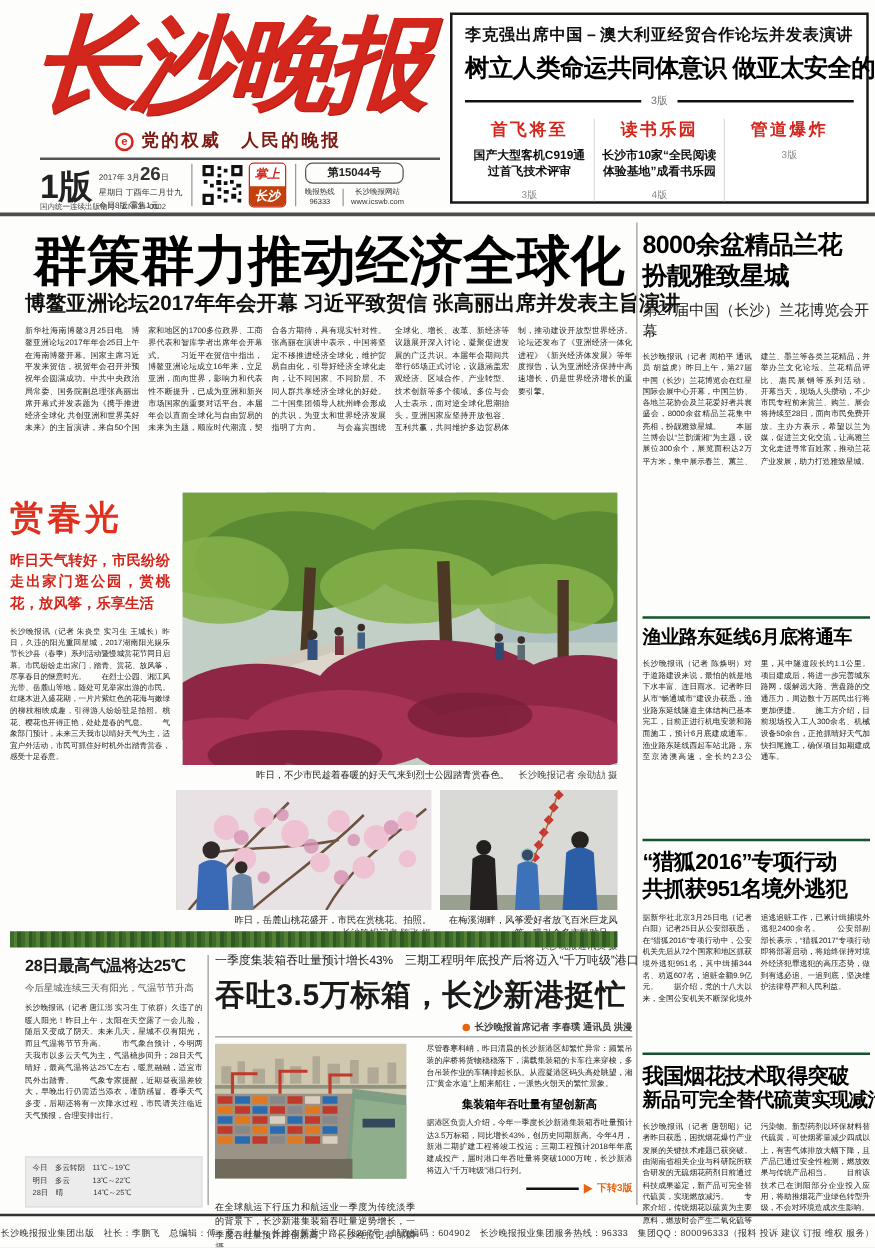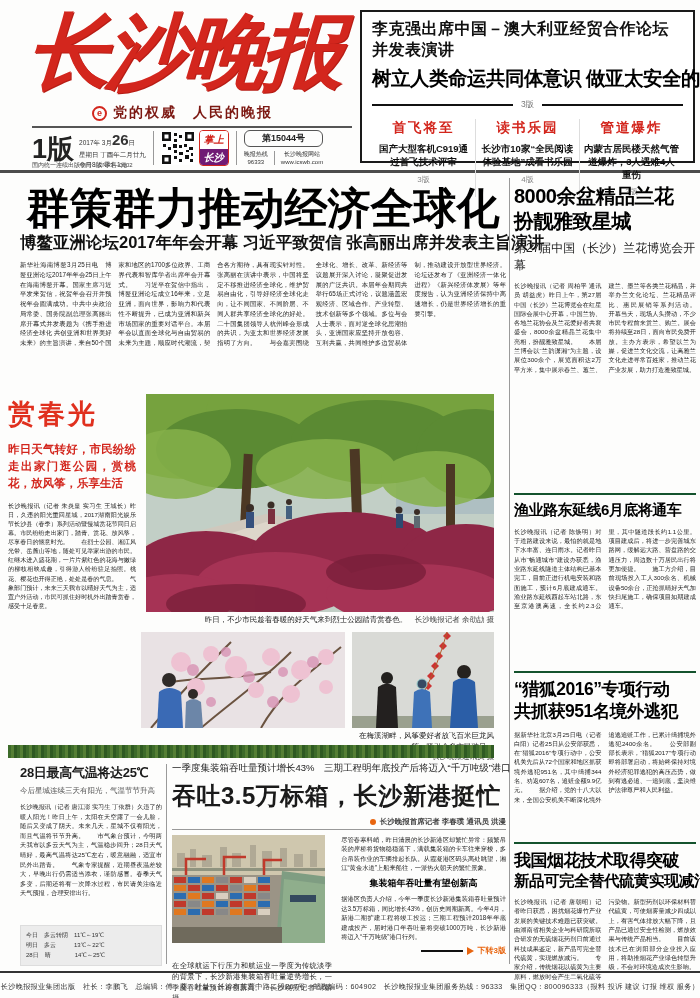--- a/index.html
+++ b/index.html
@@ -24,28 +24,28 @@
   .info-bar { left:32px; top:126px; width:320px; height:42px;
     border-top:2px solid #555; display:flex; align-items:center; }
   .edition { font-size:27px; font-weight:900; color:#222; line-height:40px; }
   .date-stack { margin-left:5px; font-size:6.5px; color:#333; line-height:1.45; }
   .date-big { font-size:15px; font-weight:bold; }
   .issn { position:absolute; left:0px; top:34px; font-size:6px; color:#444; white-space:nowrap; }
   .vdiv { width:1px; background:#999; height:34px; margin:0 7px; }
   .qr { width:34px; height:34px; }
   .app-badge { width:30px; height:36px; border:1px solid #d3261d; border-radius:4px; overflow:hidden; margin-left:4px; }
   .app-badge .t { background:#fff; color:#d3261d; font-weight:900; font-style:italic; font-size:10px; text-align:center; height:18px; line-height:18px; }
-  .app-badge .b { background:#701a75; color:#fff; font-weight:900; font-style:italic; font-size:10px; text-align:center; height:18px; line-height:18px; }
+  .app-badge .b { background:#c2410c; color:#fff; font-weight:900; font-style:italic; font-size:10px; text-align:center; height:18px; line-height:18px; }
   .issue-box { border:1px solid #555; border-radius:6px; font-size:9px; font-weight:bold; padding:1px 10px; color:#222; text-align:center; }
   .hotline-row { display:flex; align-items:center; gap:4px; margin-top:3px; }
   .hot-sm { font-size:6px; color:#333; line-height:1.4; text-align:center; }
   .page-rule { left:0; top:170px; width:700px; height:3px; background:#4c4c4c; }
   
   .teaser { left:360px; top:10px; width:335px; height:153px; border:2px solid #1a1a1a; padding:7px 10px 4px; background:#fff; }
-  .teaser-kicker { font-size:16px; font-weight:bold; color:#111; letter-spacing:0.5px; }
+  .teaser-kicker { font-size:13px; font-weight:bold; color:#111; letter-spacing:0.5px; }
   .teaser-hl { font-size:19.5px; font-weight:900; color:#000; margin-top:4px; letter-spacing:-0.5px; white-space:nowrap; }
   .teaser-refrow { display:flex; align-items:center; justify-content:center; gap:8px; margin-top:7px; }
   .teaser-refrow .ln { height:2px; background:#111; flex:1; }
   .teaser-ref { font-size:8.5px; color:#777; }
   .teaser-items { display:flex; margin-top:8px; }
   .teaser-item { flex:1; text-align:center; padding:0 4px; }
   .teaser-item .tt { color:#d3261d; font-size:13.5px; font-weight:900; letter-spacing:2px; }
   .teaser-item .dd { font-size:9.5px; font-weight:bold; color:#111; margin-top:6px; line-height:1.35; }
   .teaser-item .pg { font-size:8px; color:#888; margin-top:5px; }
   
@@ -193,21 +193,20 @@
         <div class="dd">国产大型客机C919通过首飞技术评审</div>
         <div class="pg">3版</div>
       </div>
       <div class="teaser-item" style="border-left:1px solid #ddd;border-right:1px solid #ddd;">
         <div class="tt">读书乐园</div>
         <div class="dd">长沙市10家“全民阅读体验基地”成看书乐园</div>
         <div class="pg">4版</div>
       </div>
       <div class="teaser-item">
         <div class="tt">管道爆炸</div>
-        <div class="dd">内蒙古居民楼天然气管道爆炸，3人遇难4人重伤</div>
         <div class="pg">3版</div>
       </div>
     </div>
   </div>
 
   <div class="abs main-hl">群策群力推动经济全球化</div>
   <div class="abs main-sub">博鳌亚洲论坛2017年年会开幕 习近平致贺信 张高丽出席并发表主旨演讲</div>
   <div class="abs main-body">新华社海南博鳌3月25日电　博鳌亚洲论坛2017年年会25日上午在海南博鳌开幕。国家主席习近平发来贺信，祝贺年会召开并预祝年会圆满成功。中共中央政治局常委、国务院副总理张高丽出席开幕式并发表题为《携手推进经济全球化 共创亚洲和世界美好未来》的主旨演讲，来自50个国家和地区的1700多位政界、工商界代表和智库学者出席年会开幕式。　　习近平在贺信中指出，博鳌亚洲论坛成立16年来，立足亚洲，面向世界，影响力和代表性不断提升，已成为亚洲和新兴市场国家的重要对话平台。本届年会以直面全球化与自由贸易的未来为主题，顺应时代潮流，契合各方期待，具有现实针对性。　　张高丽在演讲中表示，中国将坚定不移推进经济全球化，维护贸易自由化，引导好经济全球化走向，让不同国家、不同阶层、不同人群共享经济全球化的好处。二十国集团领导人杭州峰会形成的共识，为亚太和世界经济发展指明了方向。　　与会嘉宾围绕全球化、增长、改革、新经济等议题展开深入讨论，凝聚促进发展的广泛共识。本届年会期间共举行65场正式讨论，议题涵盖宏观经济、区域合作、产业转型、技术创新等多个领域。多位与会人士表示，面对逆全球化思潮抬头，亚洲国家应坚持开放包容、互利共赢，共同维护多边贸易体制，推动建设开放型世界经济。论坛还发布了《亚洲经济一体化进程》《新兴经济体发展》等年度报告，认为亚洲经济保持中高速增长，仍是世界经济增长的重要引擎。</div>
 
   <div class="abs vrule" style="left:509px; top:178px; height:786px;"></div>
@@ -331,20 +330,23 @@
             <circle cx="142" cy="40" r="5"></circle>
             <circle cx="172" cy="30" r="6"></circle>
             <circle cx="132" cy="70" r="6"></circle>
             <circle cx="70" cy="70" r="5"></circle>
           </g>
         <circle cx="28" cy="48" r="7" fill="#2f2a28"></circle>
         <path d="M18,60 Q28,52 40,60 L42,96 L16,96 Z" fill="#3a6ab5"></path>
         <circle cx="52" cy="62" r="5" fill="#2f2a28"></circle>
         <path d="M45,70 Q52,64 60,70 L62,96 L44,96 Z" fill="#6c86a8"></path>
       </svg>
+    </div>
+    <div class="caption" style="position:absolute; left:133px; top:337px; width:204px;">
+      <span>昨日，岳麓山桃花盛开，市民在赏桃花、拍照。</span><br><span class="credit">长沙晚报记者 陈飞 摄</span>
     </div>
 
     <div class="photo-frame" style="position:absolute; left:344px; top:238px; width:142px; height:96px;">
       <svg viewBox="0 0 142 96" width="142" height="96" preserveAspectRatio="none">
         <rect width="142" height="96" fill="#d9dad6"></rect>
         <g fill="#c33">
             <path d="M95,0 L99,4 L95,8 L91,4 Z"></path>
             <path d="M91,10 L95,14 L91,18 L87,14 Z"></path>
             <path d="M87,20 L91,24 L87,28 L83,24 Z"></path>
             <path d="M83,30 L87,34 L83,38 L79,34 Z"></path>

